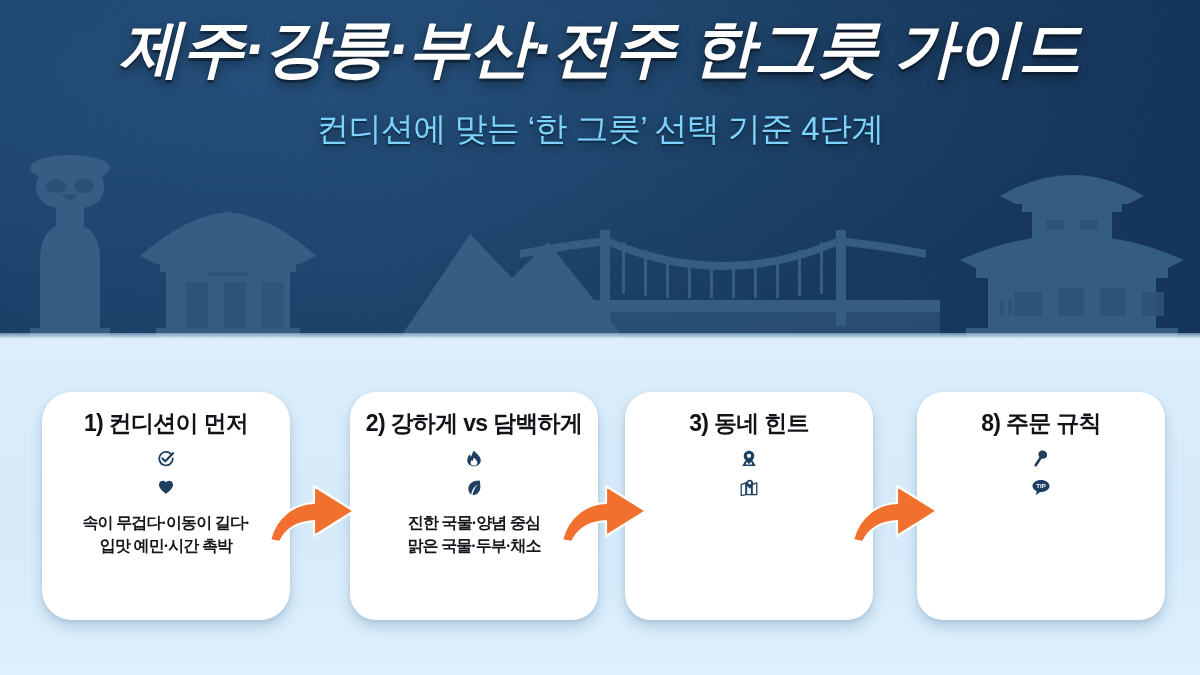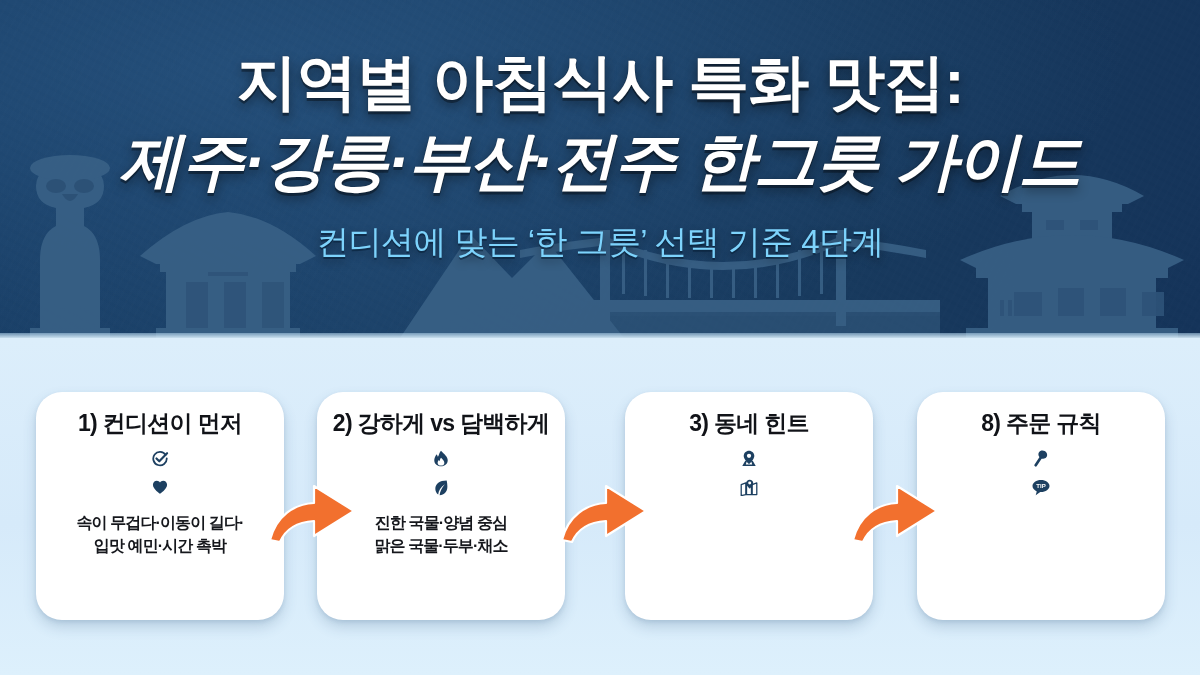--- a/index.html
+++ b/index.html
@@ -114,22 +114,22 @@
     height: 228px;
     background: #ffffff;
     border-radius: 26px;
     box-shadow: 0 7px 14px rgba(44,84,124,0.20), 0 2px 4px rgba(44,84,124,0.12);
     display: flex;
     flex-direction: column;
     align-items: center;
     box-sizing: border-box;
     padding: 18px 10px 14px;
   }
-  .card-1 { left: 36px; }
-  .card-2 { left: 317px; }
+  .card-1 { left: 42px; border-radius: 30px; }
+  .card-2 { left: 350px; }
   .card-3 { left: 625px; }
   .card-4 { left: 917px; }
 
   .card-title {
     font-size: 23px;
     font-weight: 800;
     color: #111318;
     letter-spacing: -0.7px;
     line-height: 1.15;
     text-align: center;
@@ -250,21 +250,20 @@
       <g fill="#2b5075" opacity="0.9">
         <ellipse cx="56" cy="48" rx="10" ry="7"></ellipse>
         <ellipse cx="84" cy="48" rx="10" ry="7"></ellipse>
         <path d="M62 56 Q70 70 78 56 Z"></path>
       </g>
     </svg>
 
     <div class="header-bottom-edge"></div>
 
     <div class="titles">
-      <div class="title-line title-1">지역별 아침식사 특화 맛집:</div>
       <div class="title-line title-2">제주·강릉·부산·전주 한그릇 가이드</div>
       <div class="subtitle">컨디션에 맞는 ‘한 그릇’ 선택 기준 4단계</div>
     </div>
   </div>
 
   <div class="steps">
 
     <div class="card card-1">
       <div class="card-title">1) 컨디션이 먼저</div>
       <div class="card-icons">

